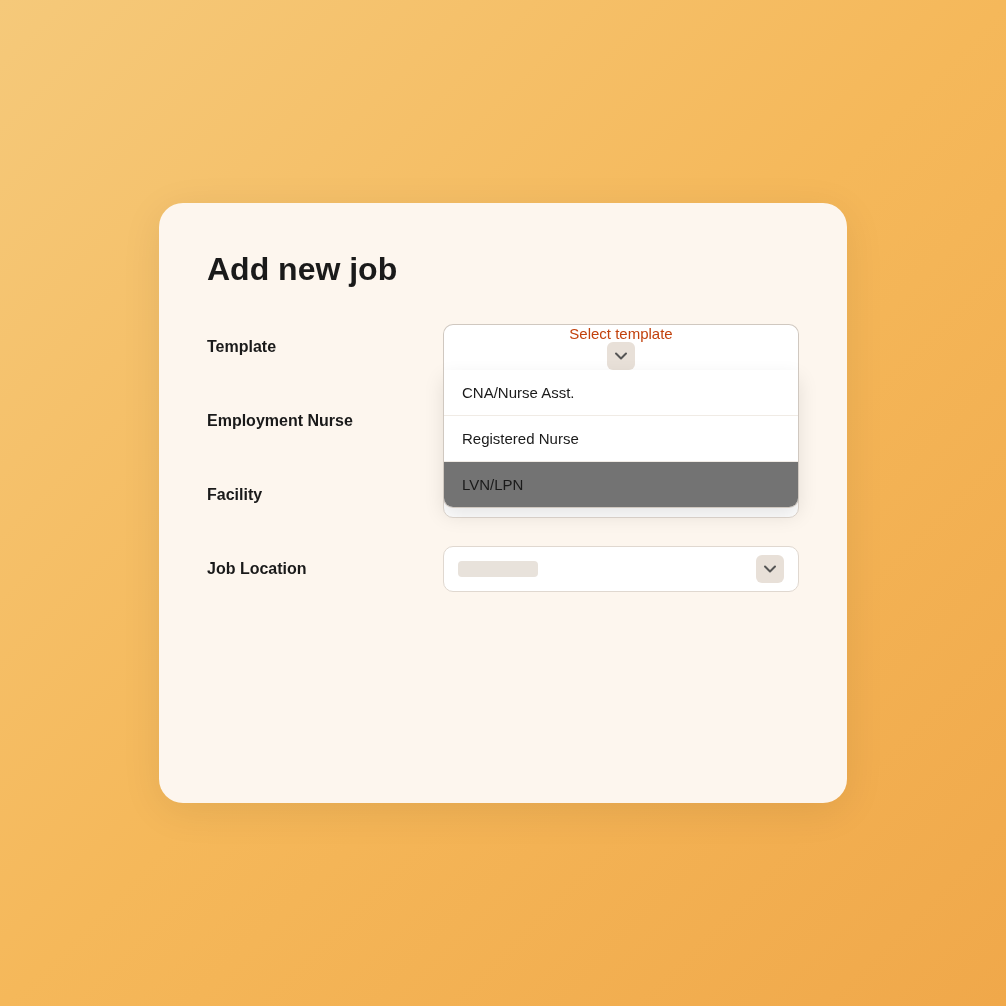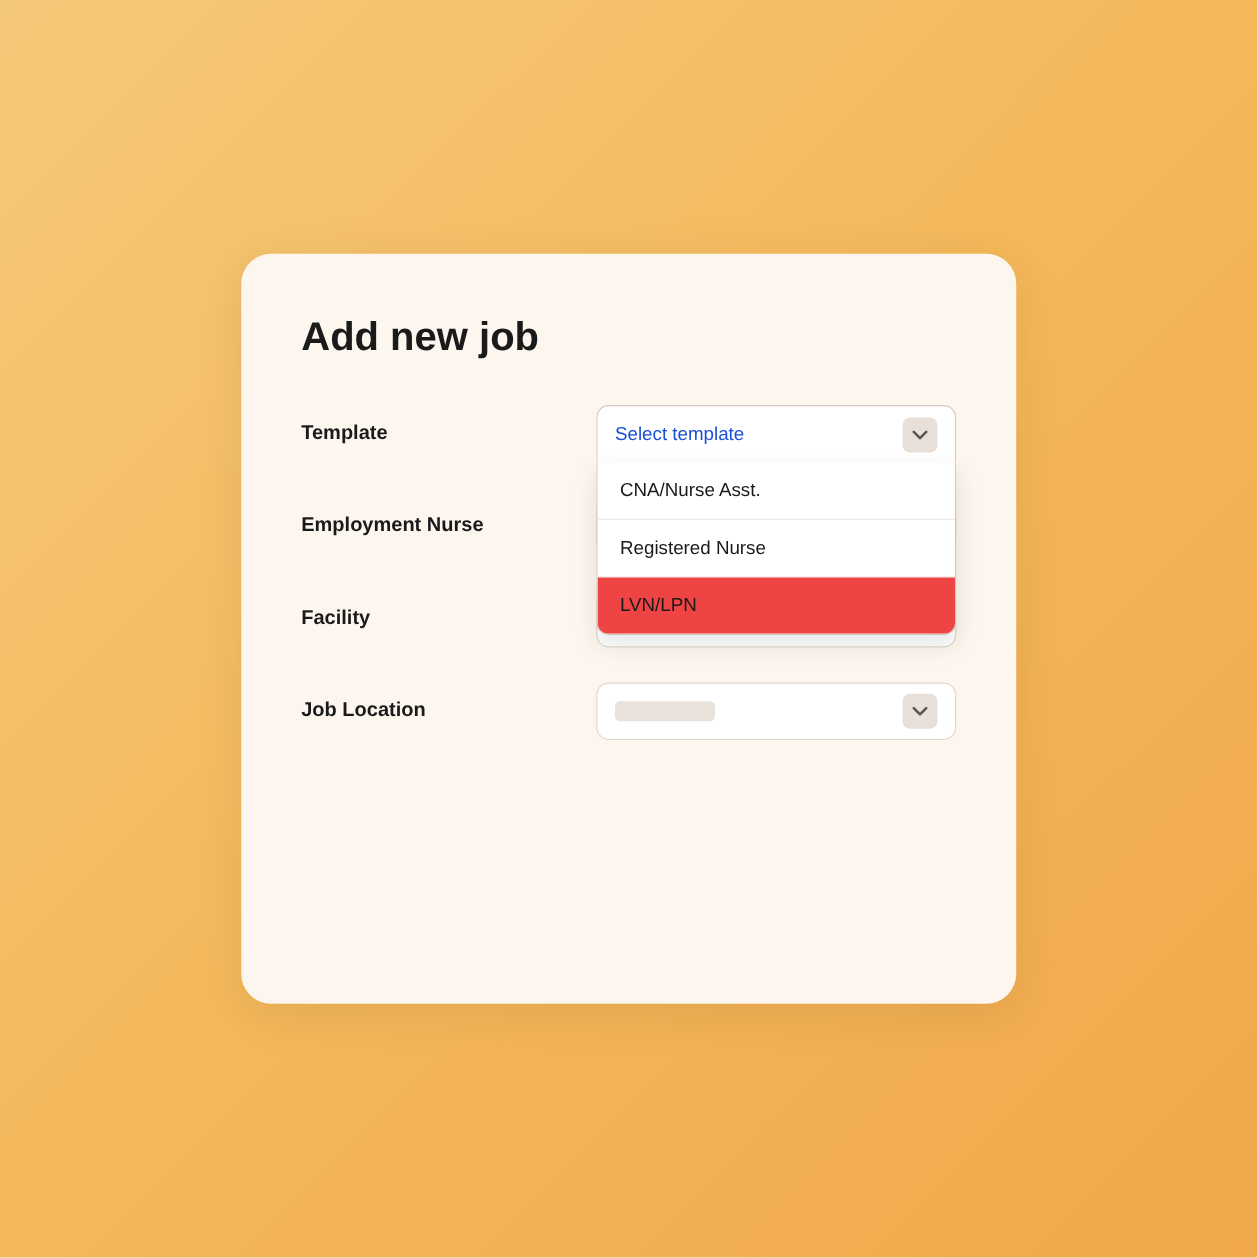--- a/index.html
+++ b/index.html
@@ -15,21 +15,21 @@
       display: flex;
       align-items: center;
       justify-content: center;
       font-family: -apple-system, BlinkMacSystemFont, 'Segoe UI', sans-serif;
     }
 
     .card {
       background: #fdf6ee;
       border-radius: 24px;
       padding: 48px 48px 52px 48px;
-      width: 620px;
+      width: 688px;
       min-height: 600px;
       box-shadow: 0 8px 40px rgba(0,0,0,0.08);
       position: relative;
     }
 
     .card-title {
       font-size: 32px;
       font-weight: 700;
       color: #1a1a1a;
       margin-bottom: 36px;
@@ -65,21 +65,22 @@
       display: flex;
       align-items: center;
       justify-content: space-between;
       padding: 0 14px;
       cursor: pointer;
       font-size: 15px;
       color: #999;
     }
 
     .dropdown-trigger.placeholder {
-      color: #1d4ed8;
+      color: #c2410c;
+      flex-direction: column;
     }
 
     .dropdown-arrow {
       width: 28px;
       height: 28px;
       background: #e8e0d8;
       border-radius: 6px;
       display: flex;
       align-items: center;
       justify-content: center;
@@ -125,21 +126,21 @@
       color: #1a1a1a;
       cursor: pointer;
       border-bottom: 1px solid #f0ebe5;
     }
 
     .dropdown-item:last-child {
       border-bottom: none;
     }
 
     .dropdown-item.highlighted {
-      background: #ef4444;
+      background: #737373;
     }
 
     
     .input-placeholder {
       width: 100%;
       height: 46px;
       background: #ffffff;
       border: 1.5px solid #e0d8d0;
       border-radius: 10px;
       display: flex;

